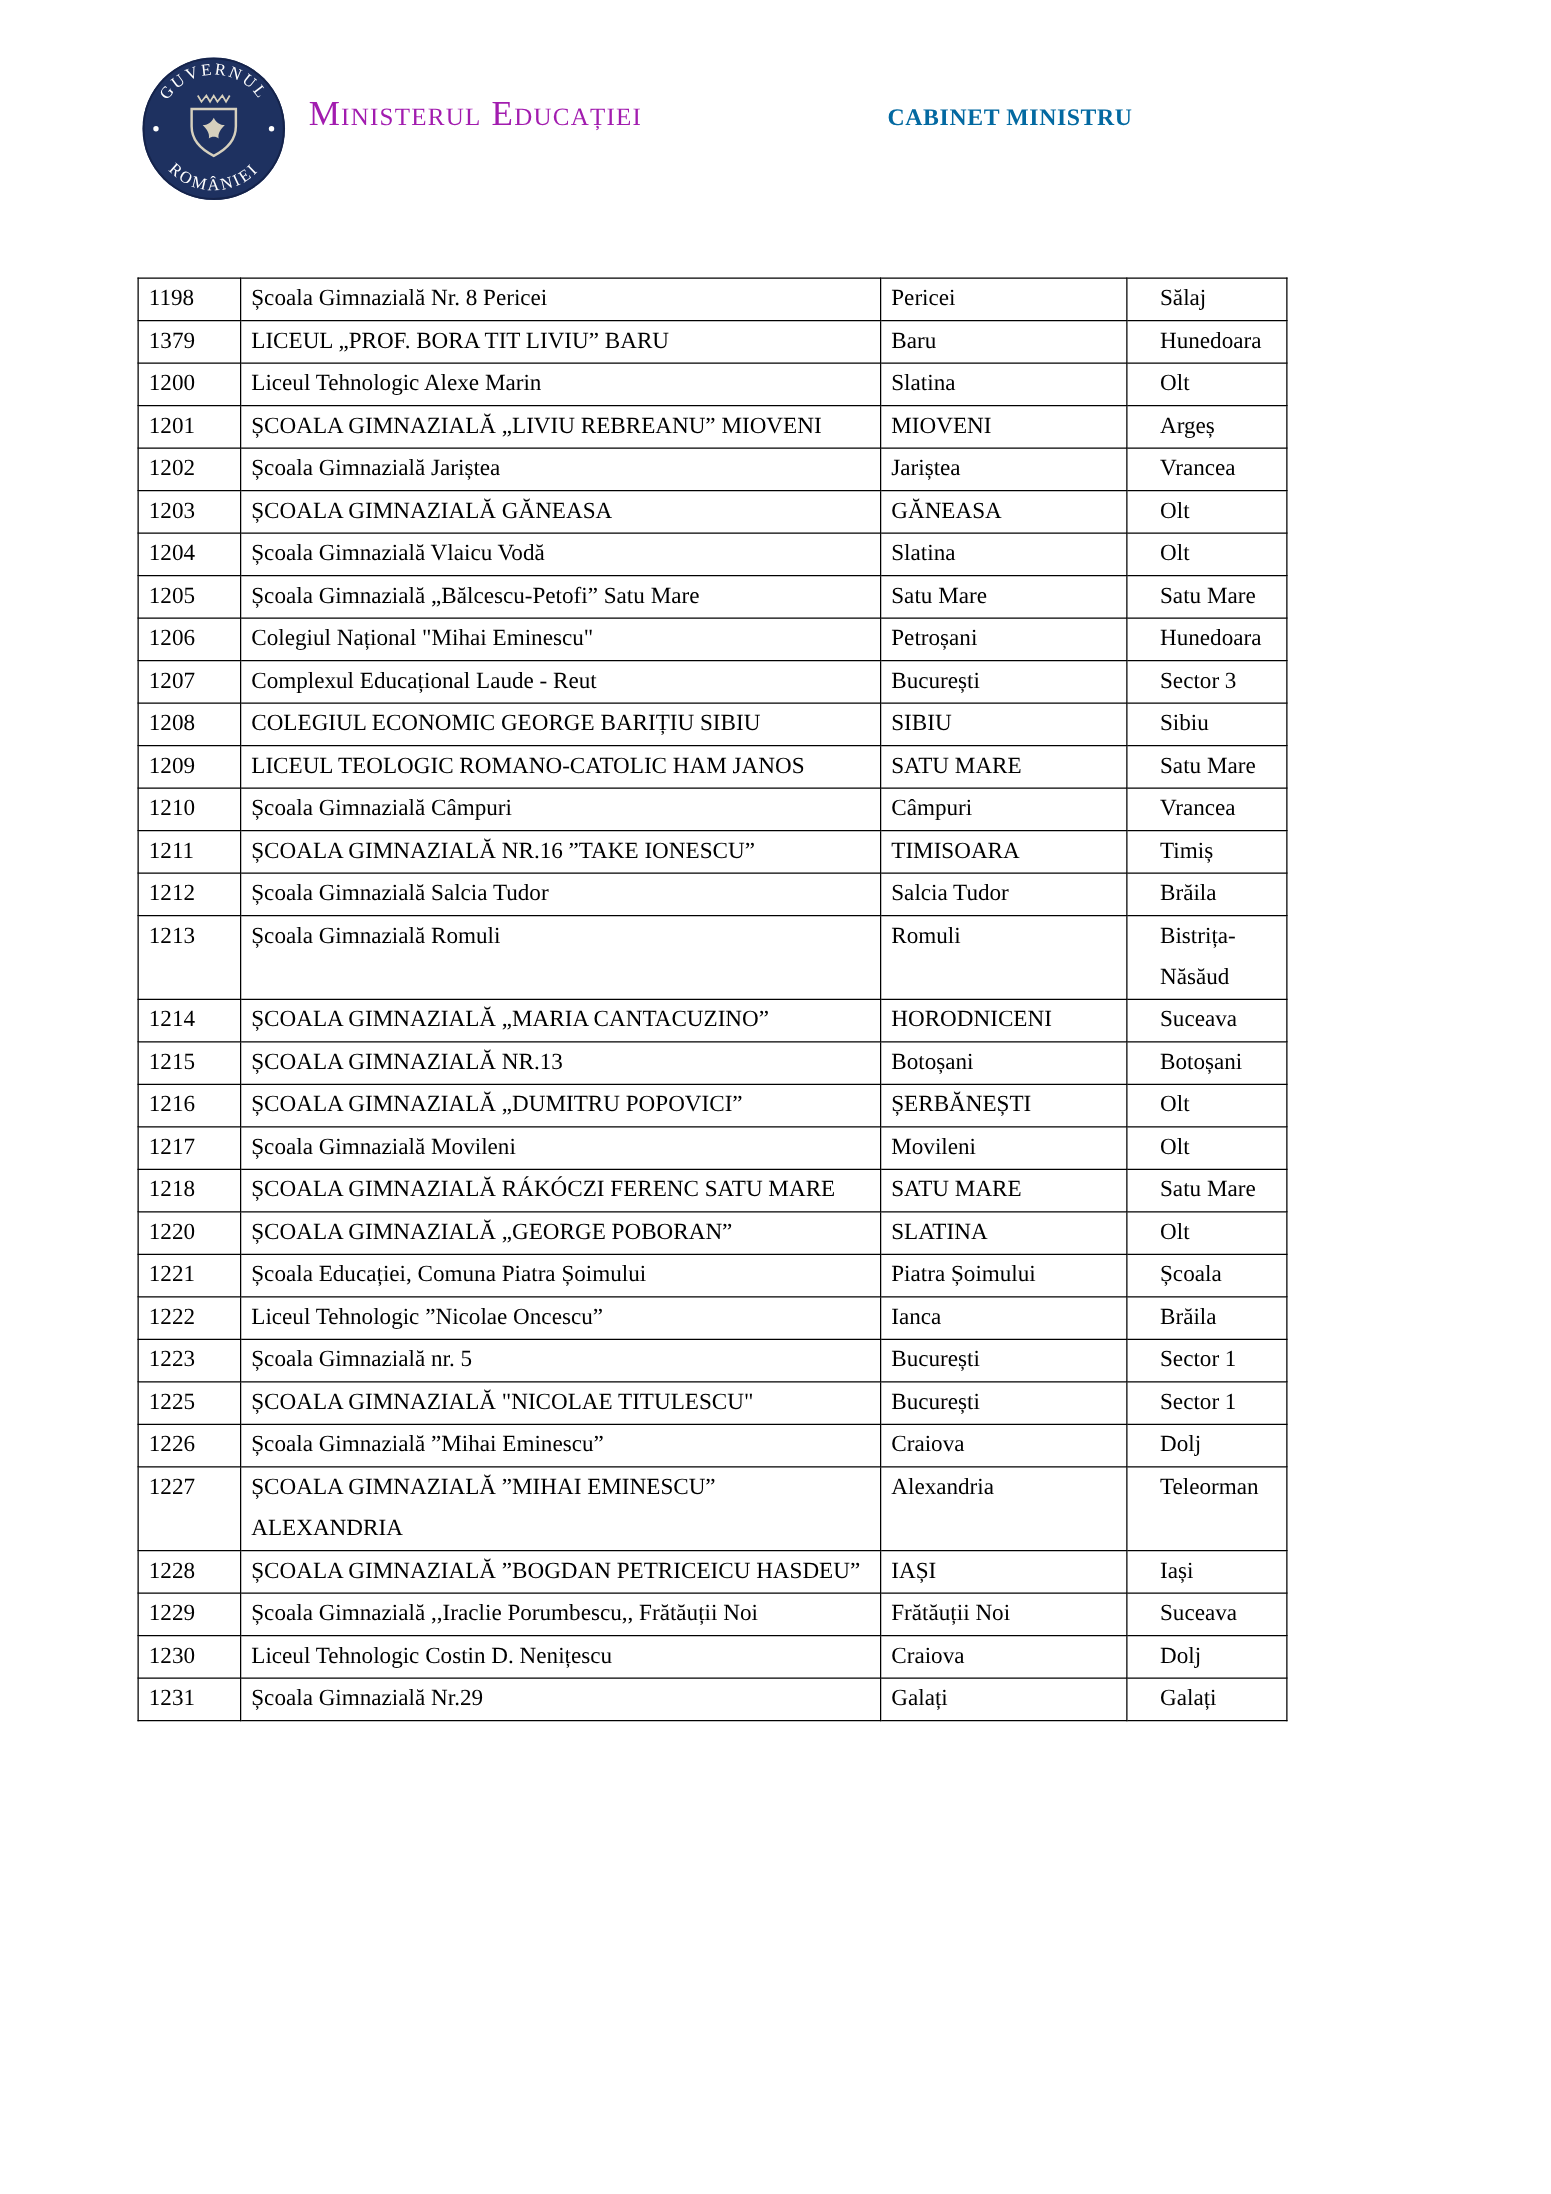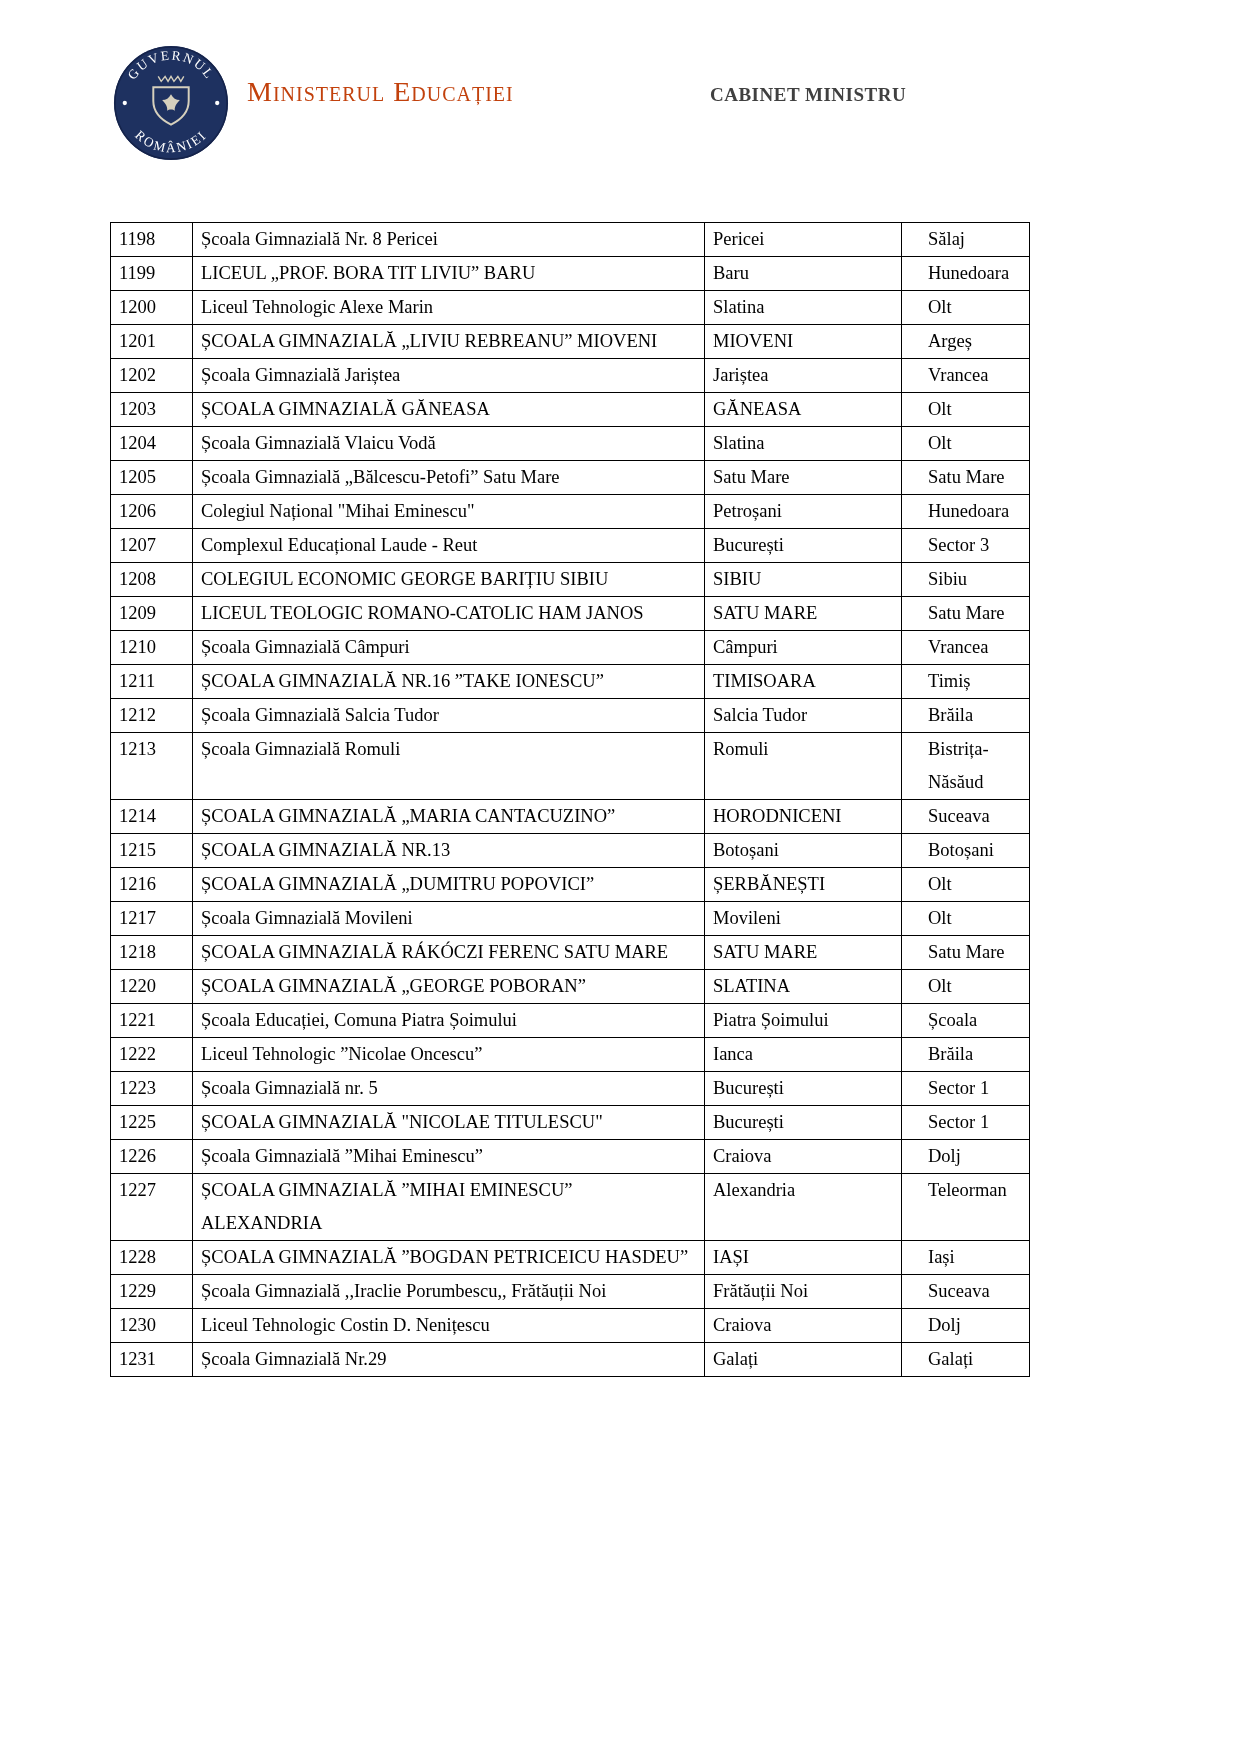--- a/index.html
+++ b/index.html
@@ -11,26 +11,26 @@
     color: #000000;
   }
   .page { position: relative; width: 1241px; height: 1755px; overflow: hidden; background: #fff; }
 
   
   .logo { position: absolute; left: 112px; top: 44px; width: 118px; height: 118px; }
   .ministry {
     position: absolute; left: 247px; top: 76px;
     font-size: 28px; letter-spacing: 1px;
     font-variant: small-caps;
-    color: #c2410c;
+    color: #a21caf;
   }
   .cabinet {
     position: absolute; left: 710px; top: 84px;
     font-size: 19px; font-weight: 700; letter-spacing: 0.5px;
-    color: #404040;
+    color: #0369a1;
   }
 
   
   .schools-table {
     position: absolute; left: 110px; top: 222px;
     width: 902px;
     border-collapse: collapse;
     table-layout: fixed;
     font-size: 18.5px;
     color: #000000;
@@ -84,21 +84,21 @@
   <table class="schools-table">
     <tbody>
   <tr>
     <td class="col-no">1198</td>
     <td class="col-name">Școala Gimnazială Nr. 8 Pericei</td>
     <td class="col-city">Pericei</td>
     <td class="col-county">Sălaj</td>
   </tr>
 
   <tr>
-    <td class="col-no">1199</td>
+    <td class="col-no">1379</td>
     <td class="col-name">LICEUL „PROF. BORA TIT LIVIU” BARU</td>
     <td class="col-city">Baru</td>
     <td class="col-county">Hunedoara</td>
   </tr>
 
   <tr>
     <td class="col-no">1200</td>
     <td class="col-name">Liceul Tehnologic Alexe Marin</td>
     <td class="col-city">Slatina</td>
     <td class="col-county">Olt</td>

